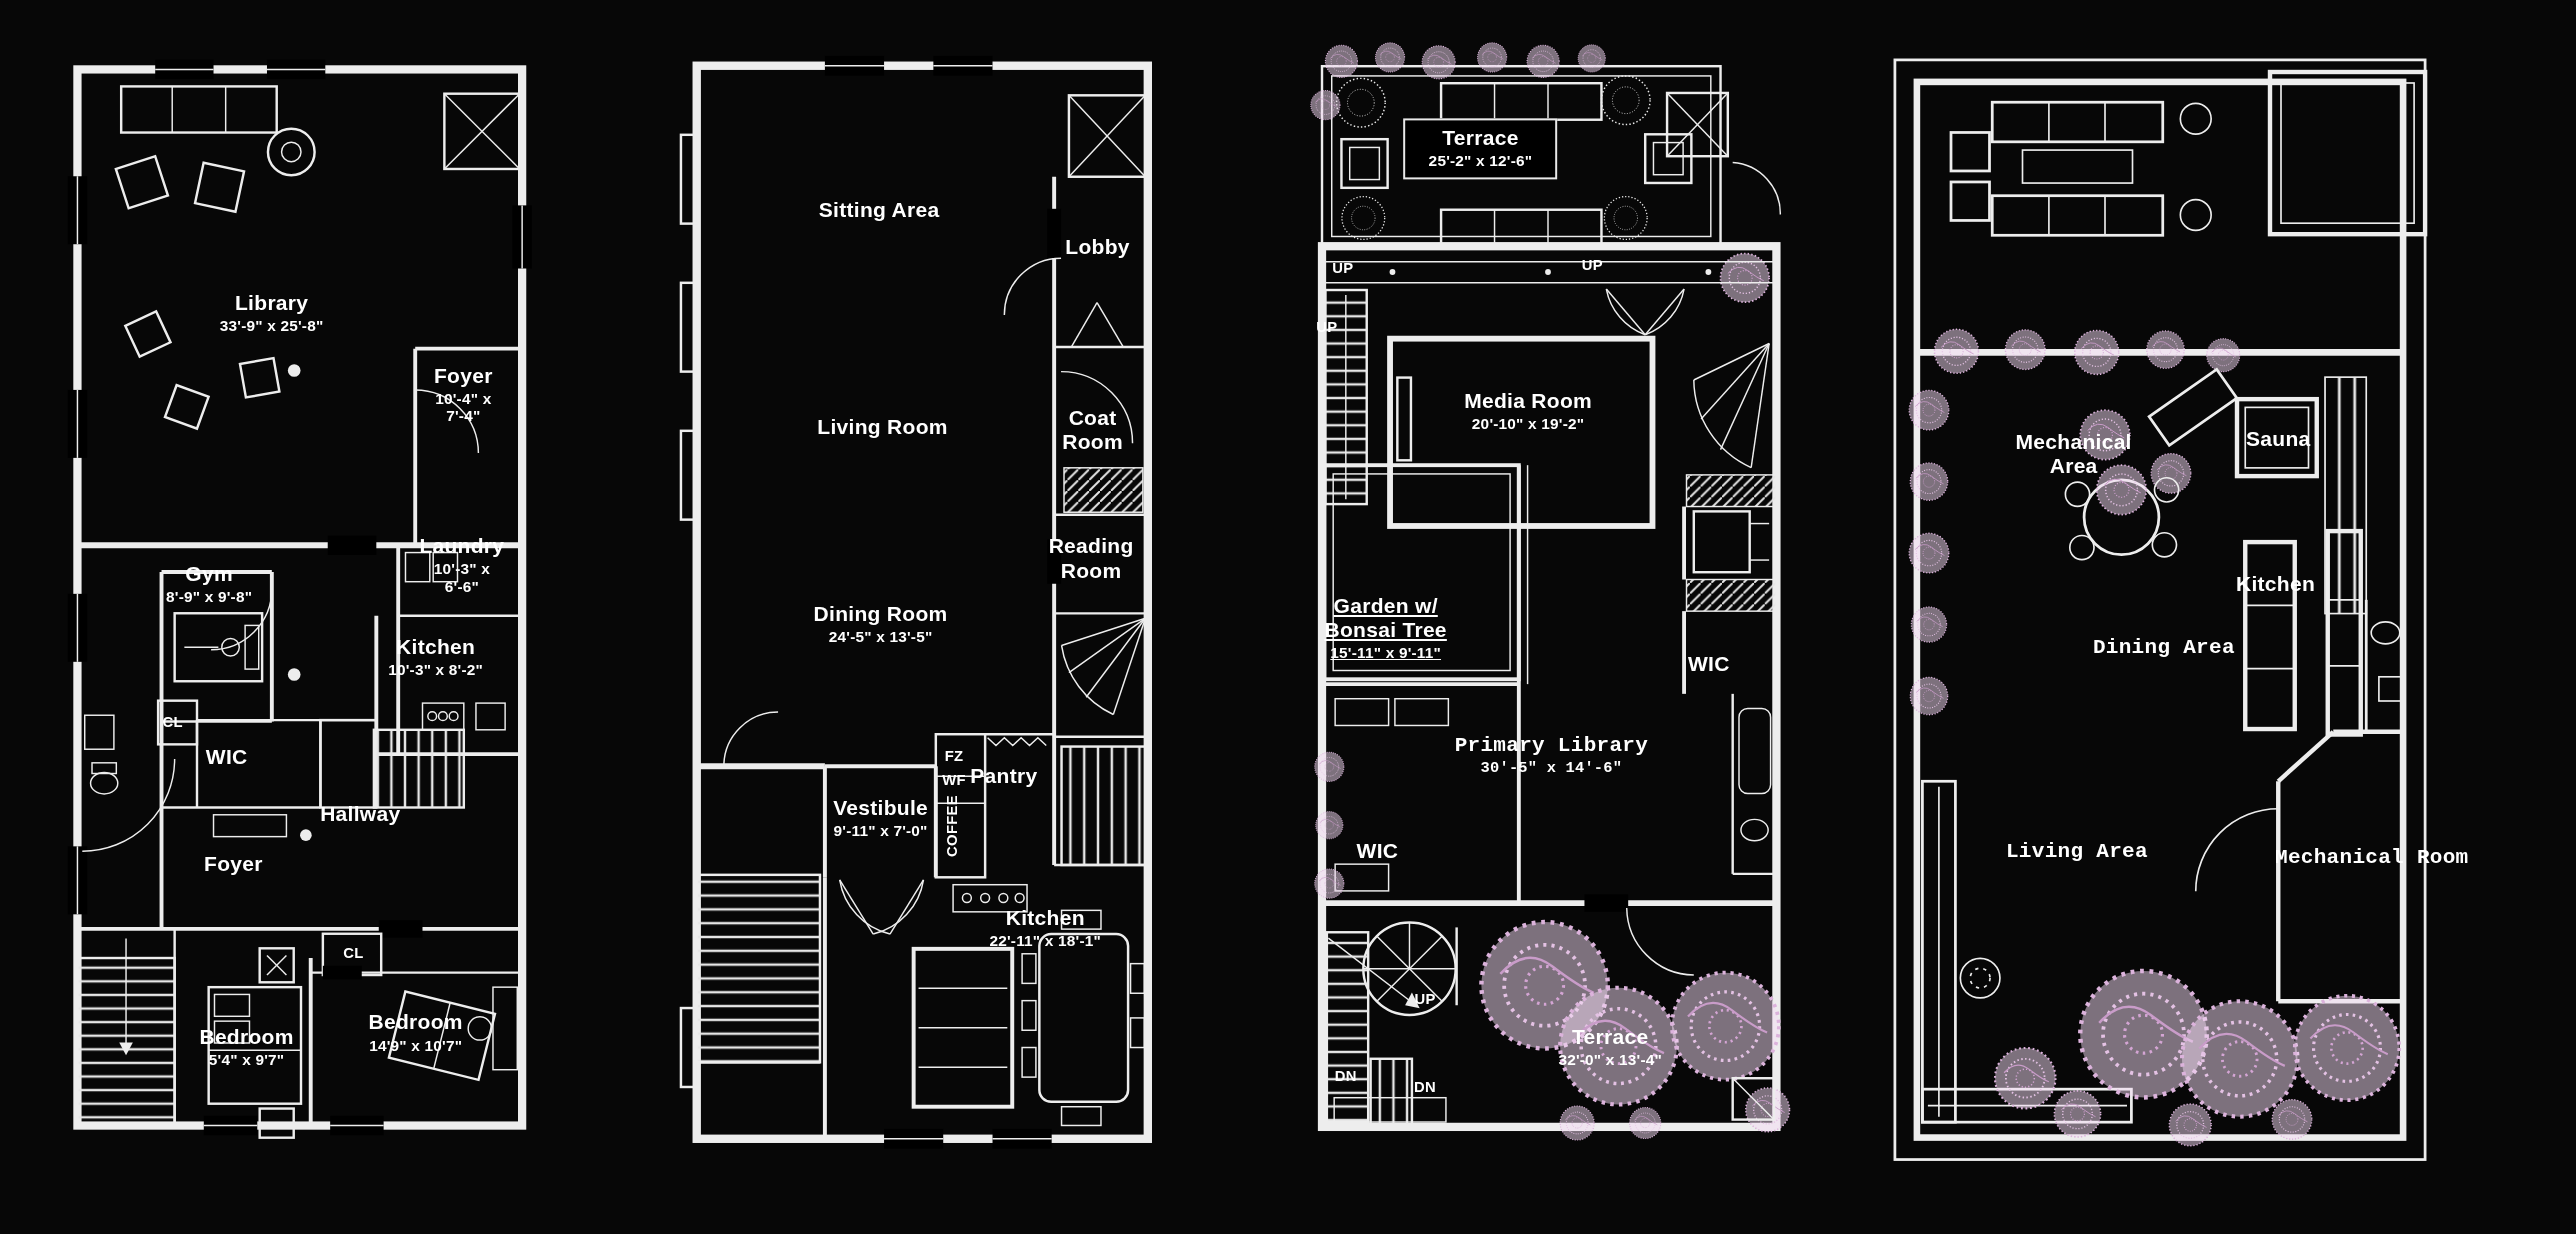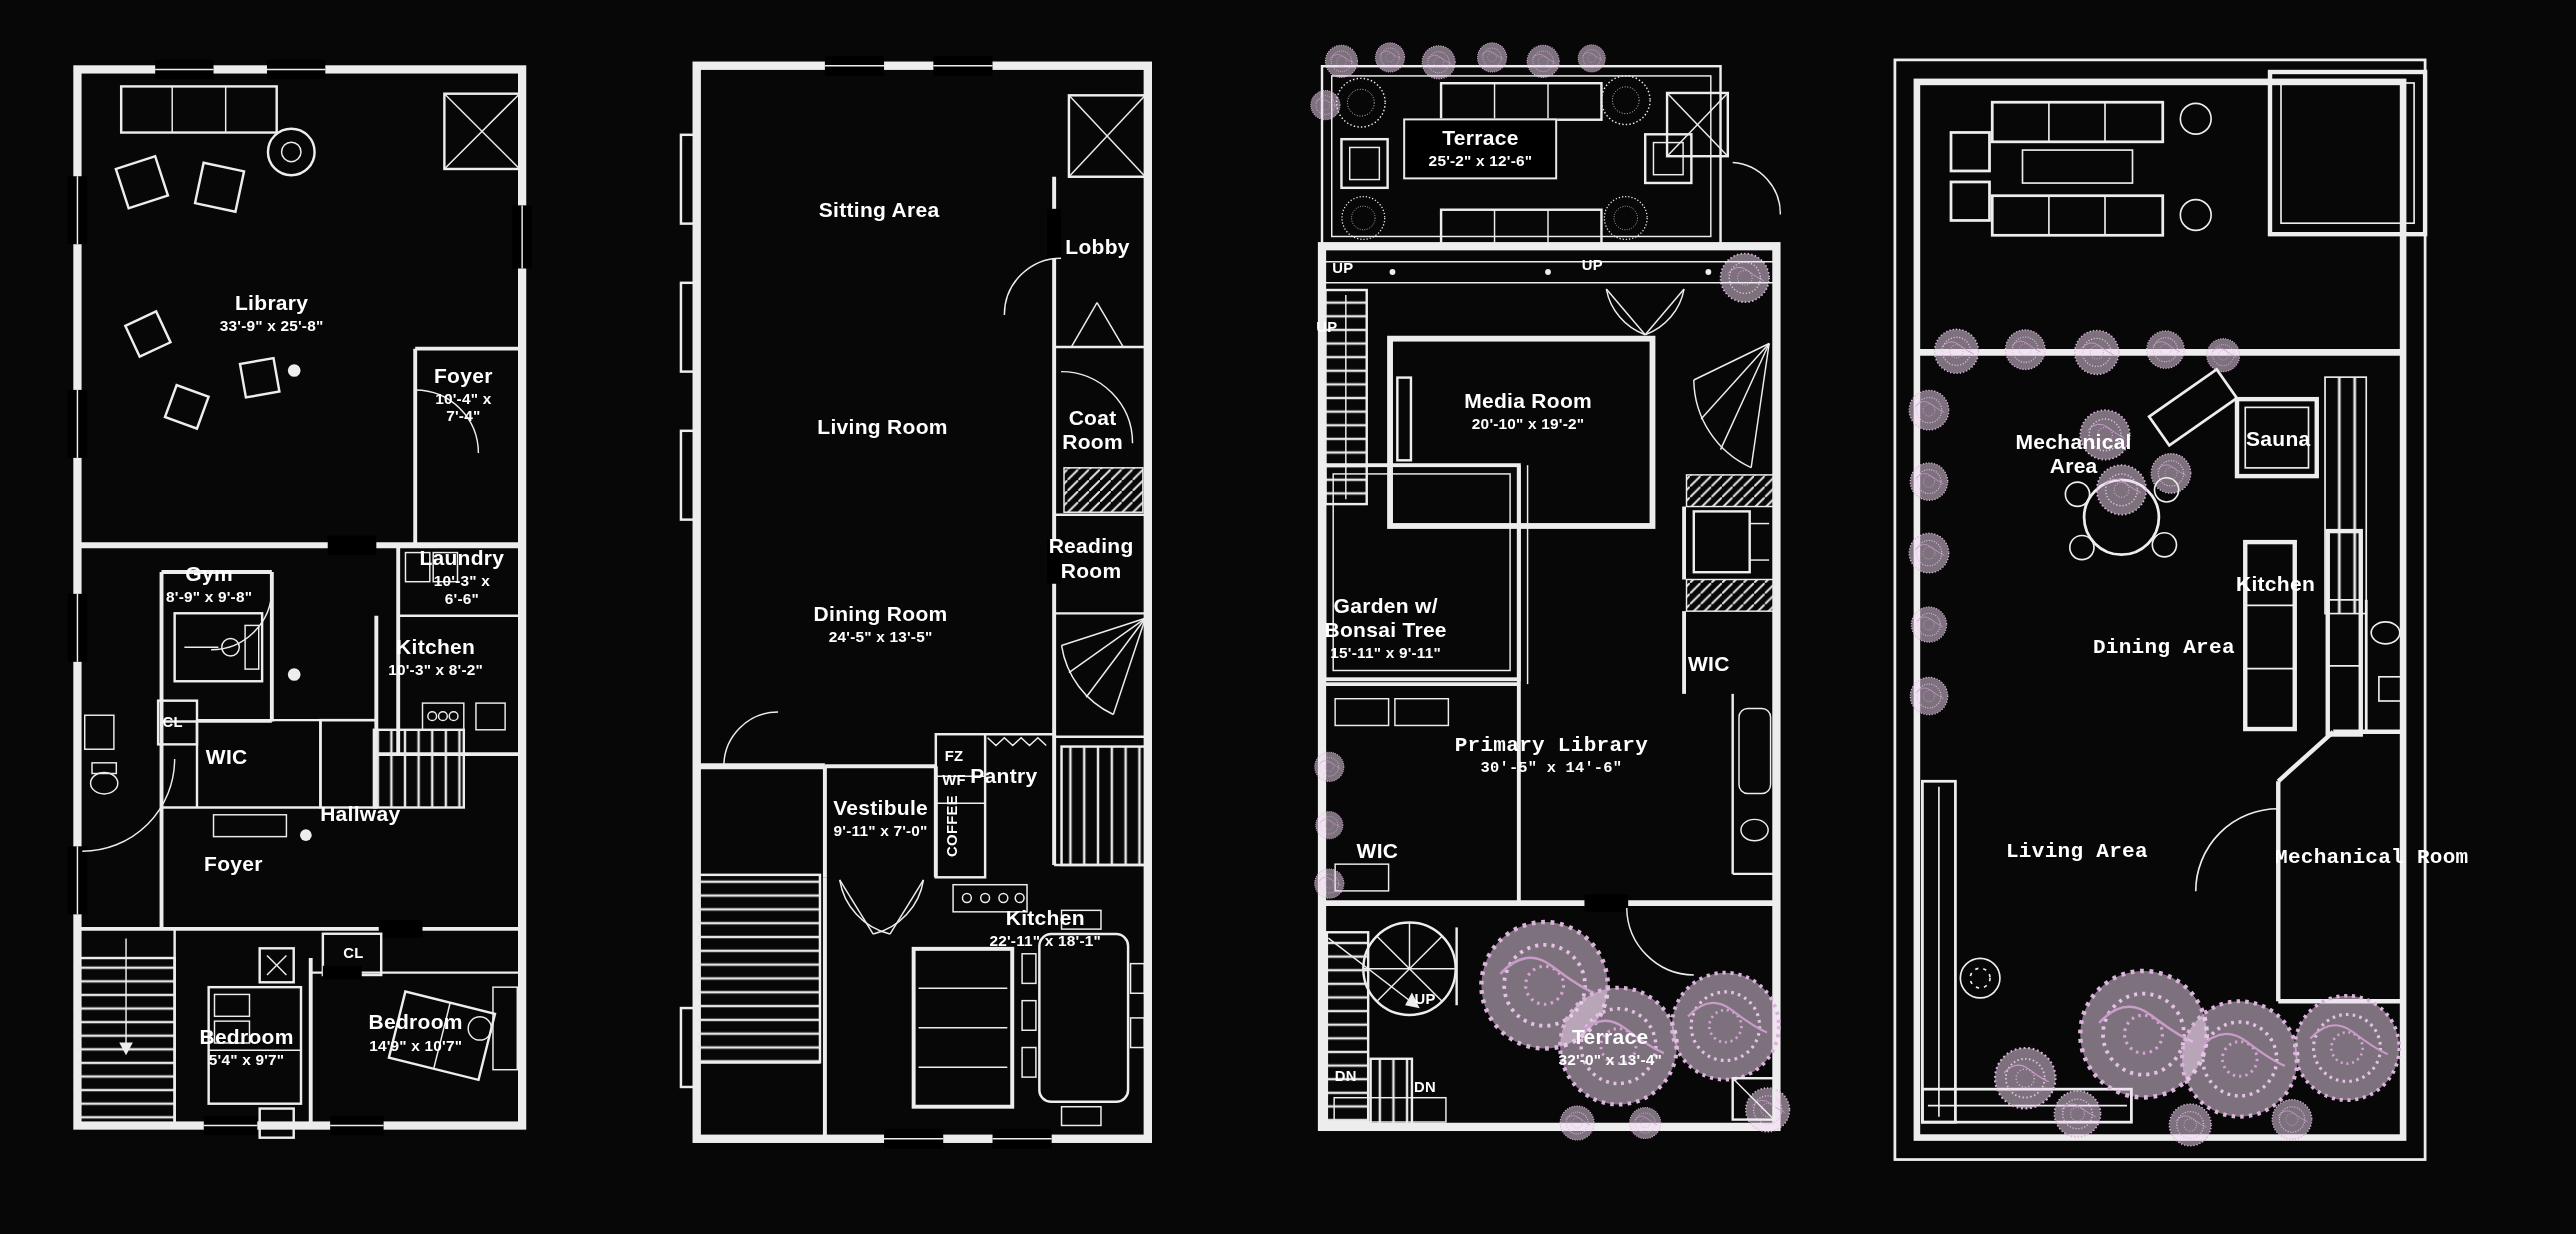--- a/index.html
+++ b/index.html
@@ -201,21 +201,21 @@
         <rect class="t2" x="695" y="1960" width="190" height="140"></rect>
         <line class="t1" x1="790" y1="1960" x2="790" y2="2100"></line>
       </g>
       <rect class="t1" x="895" y="1930" width="50" height="170"></rect>
       <circle class="t1" cx="868" cy="2015" r="24"></circle>
     </svg>
     <div class="labels">
         <div class="label" style="left: 38.2%; top: 24%; margin-left: 28px;"><div class="name">Library</div><div class="dims">33'-9" x 25'-8"</div></div>
         <div class="label" style="left: 83.4%; top: 31.5%;"><div class="name">Foyer</div><div class="dims">10'-4" x 7'-4"</div></div>
         <div class="label" style="left: 31.1%; top: 48.8%;"><div class="name">Gym</div><div class="dims">8'-9" x 9'-8"</div></div>
-        <div class="label" style="left: 83.1%; top: 47.1%; margin-top: 12px;"><div class="name">Laundry</div><div class="dims">10'-3" x 6'-6"</div></div>
+        <div class="label" style="left: 83.1%; top: 47.1%;"><div class="name">Laundry</div><div class="dims">10'-3" x 6'-6"</div></div>
         <div class="label" style="left: 77.7%; top: 55.5%;"><div class="name">Kitchen</div><div class="dims">10'-3" x 8'-2"</div></div>
         <div class="label sm" style="left: 23.6%; top: 61.5%;"><div class="name">CL</div></div>
         <div class="label" style="left: 34.7%; top: 64.6%;"><div class="name">WIC</div></div>
         <div class="label" style="left: 62.2%; top: 69.8%;"><div class="name">Hallway</div></div>
         <div class="label" style="left: 36.1%; top: 74.4%;"><div class="name">Foyer</div></div>
         <div class="label sm" style="left: 60.8%; top: 82.6%;"><div class="name">CL</div></div>
         <div class="label" style="left: 38.8%; top: 91.1%;"><div class="name">Bedroom</div><div class="dims">5'4" x 9'7"</div></div>
         <div class="label" style="left: 73.6%; top: 89.8%;"><div class="name">Bedroom</div><div class="dims">14'9" x 10'7"</div></div>
       </div>
   </section>
@@ -478,21 +478,21 @@
         <rect class="t2" x="880" y="2140" width="85" height="85"></rect>
         <line class="t1" x1="880" y1="2140" x2="965" y2="2225"></line>
       </g>
     </svg>
     <div class="labels">
         <div class="label boxed" style="left: 36.1%; top: 10.1%;"><div class="name">Terrace</div><div class="dims">25'-2" x 12'-6"</div></div>
         <div class="label sm" style="left: 7.8%; top: 21%;"><div class="name">UP</div></div>
         <div class="label sm" style="left: 59.1%; top: 20.7%;"><div class="name">UP</div></div>
         <div class="label sm" style="left: 4.5%; top: 26.4%;"><div class="name">UP</div></div>
         <div class="label" style="left: 45.9%; top: 33.9%;"><div class="name">Media Room</div><div class="dims">20'-10" x 19'-2"</div></div>
-        <div class="label" style="left: 16.6%; top: 53.5%;"><div class="name">Garden w/
+        <div class="label" style="left: 16.6%; top: 53.5%; text-decoration: underline;"><div class="name">Garden w/
 Bonsai Tree</div><div class="dims">15'-11" x 9'-11"</div></div>
         <div class="label" style="left: 83.1%; top: 56.8%;"><div class="name">WIC</div></div>
         <div class="label nowrap" style="left: 50.7%; top: 65.1%;">
           <div class="name">Primary Library</div>
           <div class="dims">30'-5" x 14'-6"</div>
         </div>
         <div class="label" style="left: 14.9%; top: 73.7%;"><div class="name">WIC</div></div>
         <div class="label sm" style="left: 24.7%; top: 87.2%;"><div class="name">UP</div></div>
         <div class="label sm" style="left: 8.4%; top: 94.2%;"><div class="name">DN</div></div>
         <div class="label sm" style="left: 24.7%; top: 95.2%;"><div class="name">DN</div></div>

